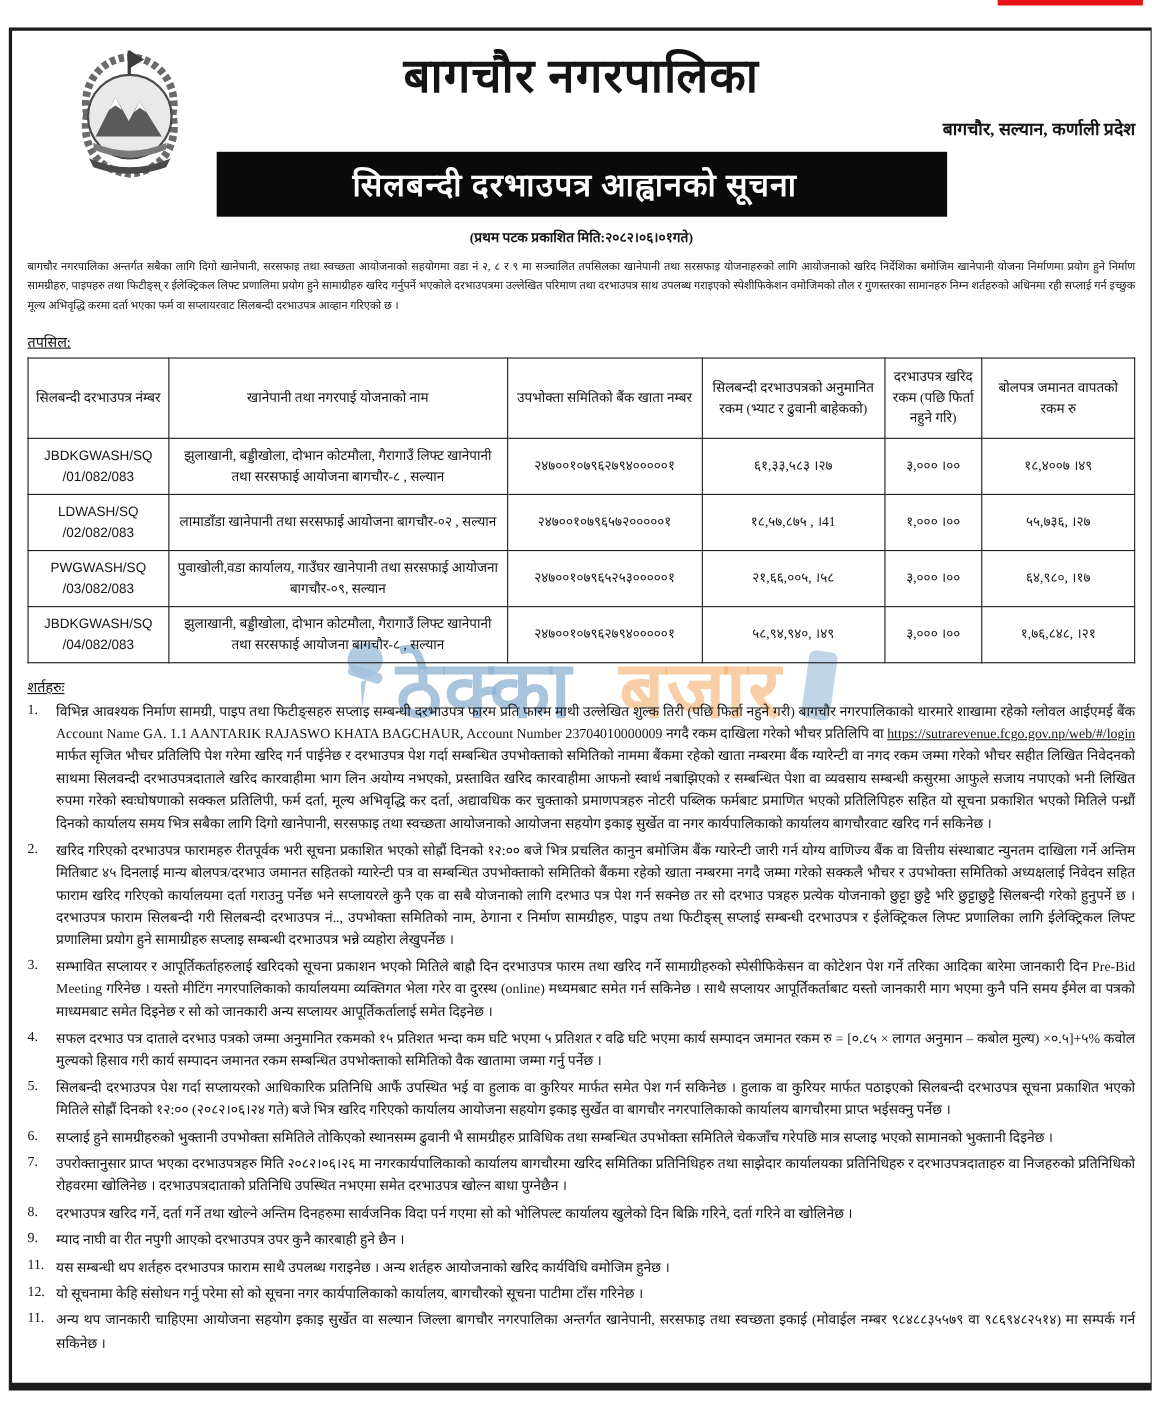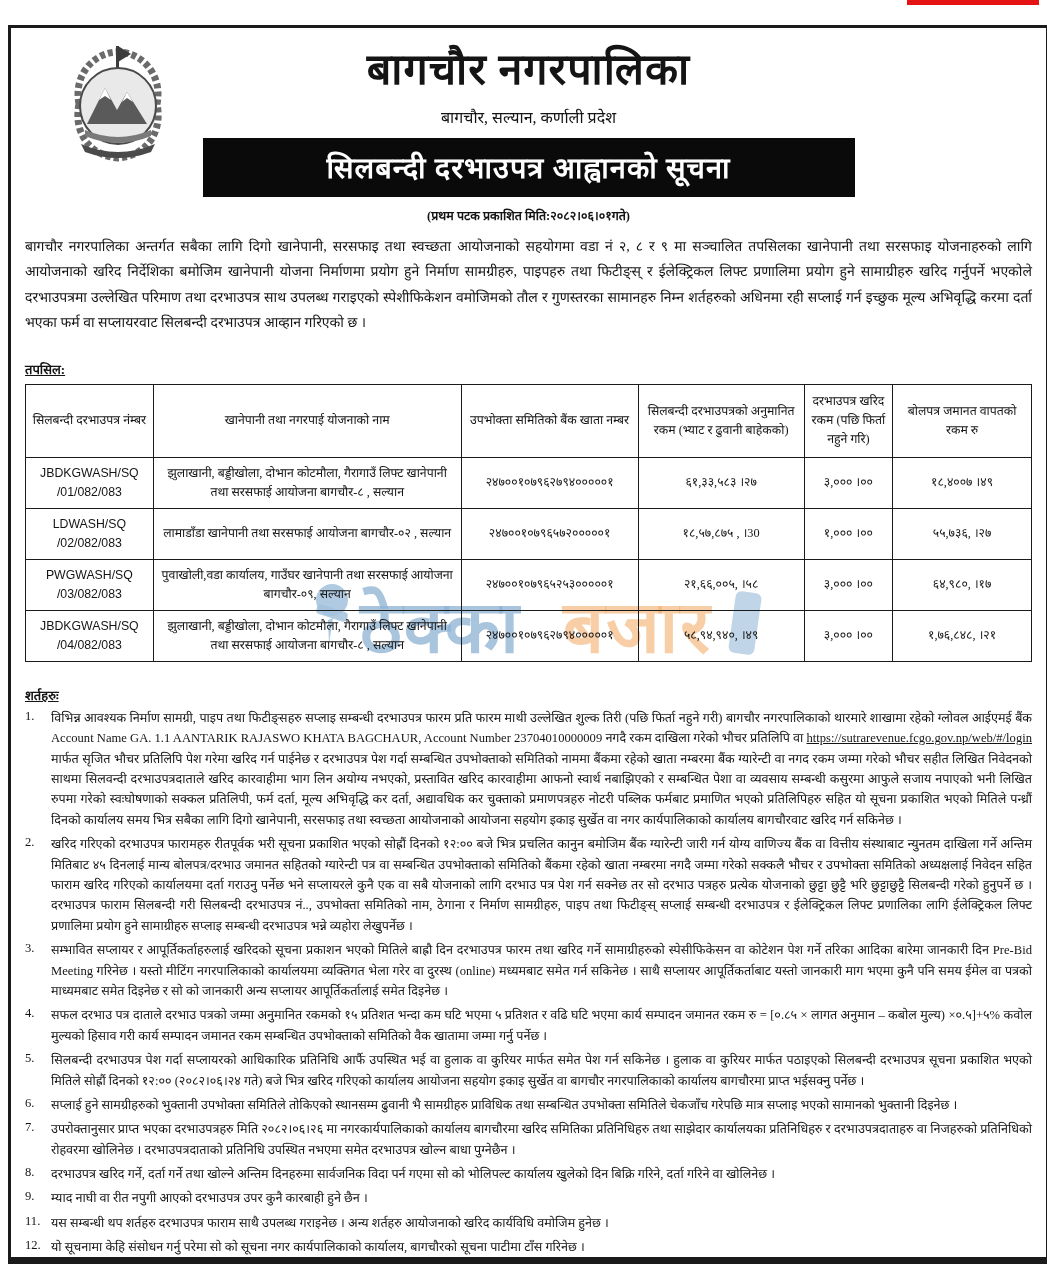--- a/index.html
+++ b/index.html
@@ -18,27 +18,27 @@
   .watermark{position:absolute;left:302px;top:578px;z-index:0;display:flex;align-items:flex-start;pointer-events:none;}
   .wm-pin{width:58px;height:70px;opacity:.8;}
   .wm-t1{font-size:72px;font-weight:bold;color:rgba(140,178,211,0.75);letter-spacing:2px;line-height:1.4;}
   .wm-t2{font-size:72px;font-weight:bold;color:rgba(243,166,92,0.55);letter-spacing:2px;line-height:1.4;margin-left:42px;}
   .wm-acc{width:26px;height:62px;background:rgba(140,178,211,0.55);border-radius:6px;margin-left:20px;margin-top:14px;transform:rotate(8deg);}
   .content{position:relative;z-index:1;}
   
   .hdr{position:relative;text-align:center;min-height:168px;}
   .logo{position:absolute;left:34px;top:6px;width:118px;height:128px;}
   .muni-title{font-size:43px;font-weight:bold;letter-spacing:1px;padding-top:4px;}
-  .muni-addr{font-size:16px;font-weight:normal;margin-top:9px;}
+  .muni-addr{font-size:16px;font-weight:bold;margin-top:9px;text-align:right;}
   .banner{width:652px;margin:10px auto 0 auto;background:#0a0a0a;color:#ffffff;
-    font-size:29px;font-weight:bold;text-align:center;padding:9px 0 11px 0;letter-spacing:1px;}
+    font-size:29px;font-weight:bold;text-align:center;padding:9px 12px 11px 0;letter-spacing:1px;}
   .pubdate{font-size:12.5px;font-weight:bold;margin-top:10px;}
   
-  .intro{font-size:14px;line-height:1.82;text-align:justify;margin-top:10px;}
-  .seclabel{font-size:13px;font-weight:bold;text-decoration:underline;margin-top:24px;}
+  .intro{font-size:10px;line-height:1.82;text-align:justify;margin-top:10px;}
+  .seclabel{font-size:13px;font-weight:normal;text-decoration:underline;margin-top:12px;}
   
   table.tbl{border-collapse:collapse;width:100%;margin-top:6px;}
   .tbl th,.tbl td{border:1.6px solid #1b1b1b;text-align:center;vertical-align:middle;
     font-size:12.3px;line-height:1.55;padding:3px 5px;font-weight:normal;}
   .tbl thead th{height:66px;}
   .tbl tbody td{height:44px;}
   .code{font-family:"Liberation Sans","DejaVu Sans",sans-serif;font-size:12px;line-height:1.8;}
   .amount{font-size:12.5px;}
   
   .terms{margin-top:4px;}
@@ -123,21 +123,21 @@
           <td class="amount">३,००० ।००</td>
           <td class="amount">१८,४००७ ।४९</td>
         </tr>
         <tr>
           <td class="code">
               <div>LDWASH/SQ</div>
               <div>/02/082/083</div>
             </td>
           <td>लामाडाँडा  खानेपानी तथा सरसफाई आयोजना बागचौर-०२ , सल्यान</td>
           <td class="amount">२४७००१०७९६५७२०००००१</td>
-          <td class="amount">१८,५७,८७५ , ।30</td>
+          <td class="amount">१८,५७,८७५ , ।41</td>
           <td class="amount">१,००० ।००</td>
           <td class="amount">५५,७३६, ।२७</td>
         </tr>
         <tr>
           <td class="code">
               <div>PWGWASH/SQ</div>
               <div>/03/082/083</div>
             </td>
           <td>पुवाखोली,वडा कार्यालय, गाउँघर खानेपानी तथा सरसफाई आयोजना बागचौर-०९, सल्यान</td>
           <td class="amount">२४७००१०७९६५२५३०००००१</td>

